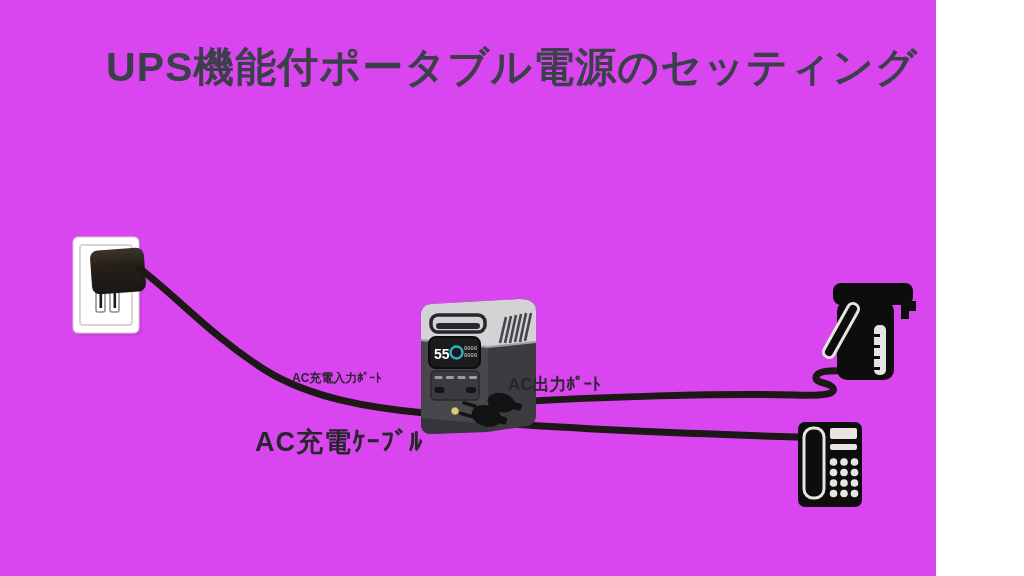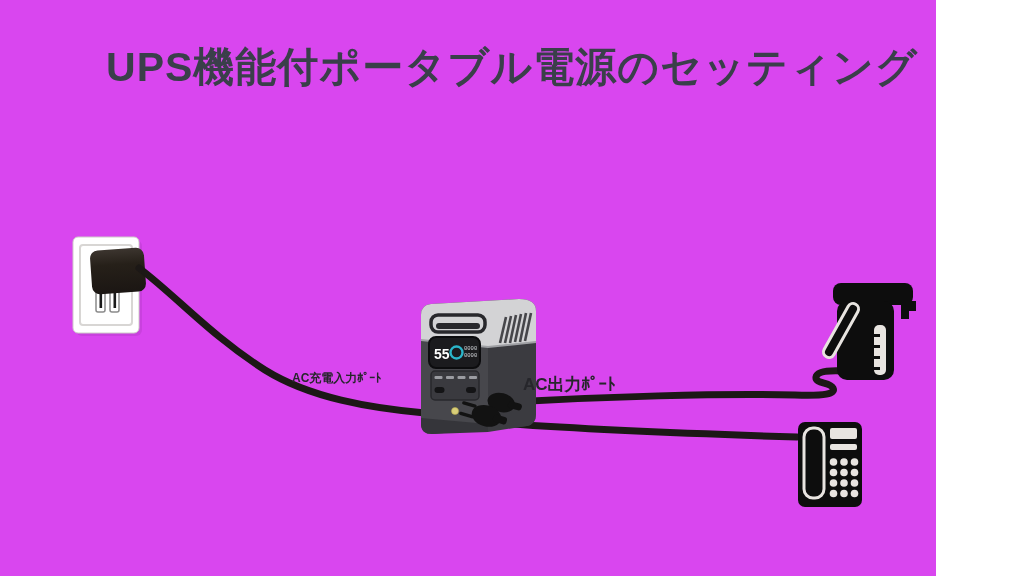--- a/index.html
+++ b/index.html
@@ -9,21 +9,21 @@
     font-family:"Liberation Sans","DejaVu Sans",sans-serif;
   }
   .title{
     position:absolute;left:0;top:40px;width:1024px;
     text-align:center;font-size:41px;font-weight:800;
     letter-spacing:1px;color:#3a3f4a;
   }
   .scene{position:absolute;left:0;top:0;}
   .lbl{position:absolute;font-weight:800;color:#26262b;white-space:nowrap;}
   .lbl-input{left:292px;top:370px;font-size:12px;}
-  .lbl-output{left:523px;top:373px;font-size:17px;}
+  .lbl-output{left:508px;top:373px;font-size:17px;}
   .lbl-cable{left:255px;top:424px;font-size:27px;letter-spacing:1px;}
   .disp-num{font-weight:700;}
 </style>
 </head>
 <body>
 
 <div class="canvas">
 
   <div class="title">UPS機能付ポータブル電源のセッティング</div>
 
@@ -151,14 +151,15 @@
           <circle cx="854.5" cy="483" r="3.8"></circle>
         <circle cx="833.5" cy="493.5" r="3.8"></circle>
           <circle cx="844" cy="493.5" r="3.8"></circle>
           <circle cx="854.5" cy="493.5" r="3.8"></circle>
       </g>
     </g>
   </svg>
 
   <div class="lbl lbl-input">AC充電入力ﾎﾟｰﾄ</div>
   <div class="lbl lbl-output">AC出力ﾎﾟｰﾄ</div>
+  <div class="lbl lbl-cable">AC充電ｹｰﾌﾞﾙ</div>
 
 </div>
 
 </body></html>

